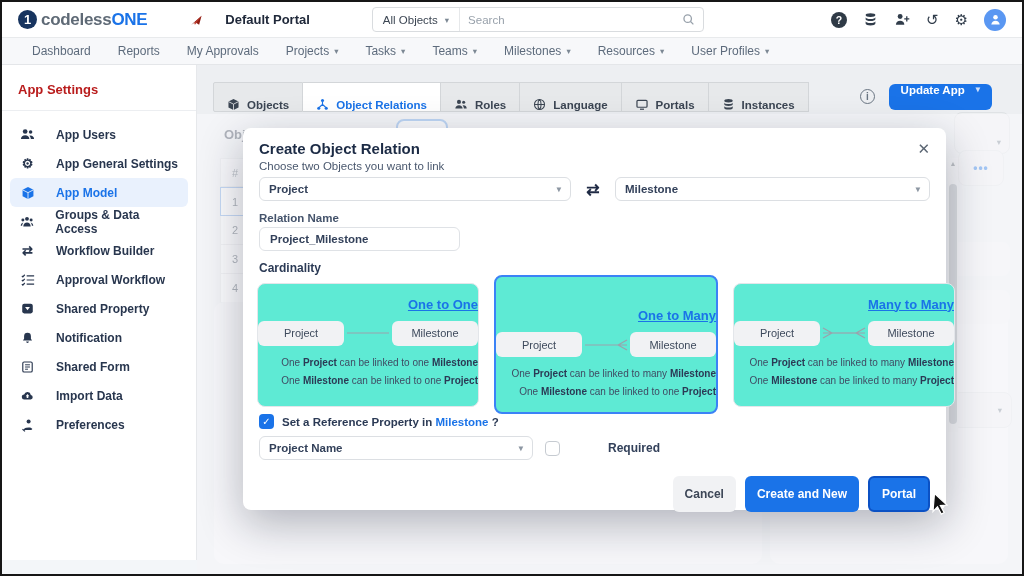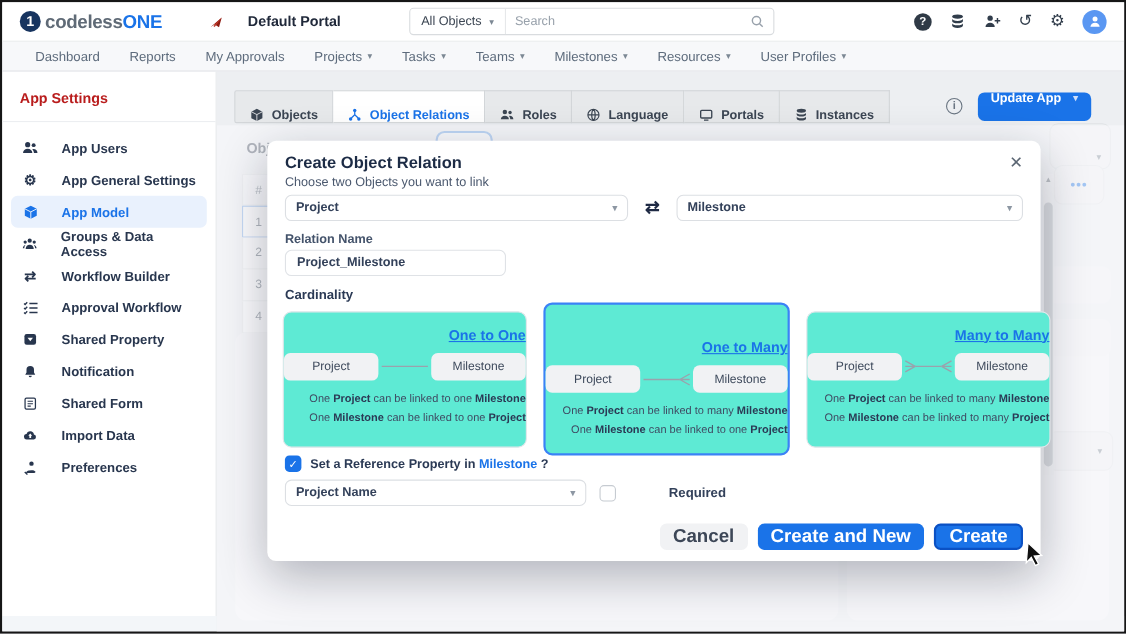--- a/index.html
+++ b/index.html
@@ -123,21 +123,21 @@
   .ref-row { position:absolute; top:286px; left:16px; display:flex; align-items:center; gap:8px; }
   .checkbox-on { width:15px; height:15px; background:#1a73e8; border-radius:4px; color:#fff; font-size:10px;
     display:flex; align-items:center; justify-content:center; }
   .checkbox-off { width:15px; height:15px; background:#fff; border:1.4px solid #c6cbd1; border-radius:4px; }
   .ref-label { font-size:11.5px; font-weight:700; color:#2b3a55; }
   .ref-label .obj { color:#1a73e8; }
   .prop-row { position:absolute; top:308px; left:16px; display:flex; align-items:center; gap:12px; }
   .prop-row .select { width:274px; }
   .req-label { font-size:12px; font-weight:600; color:#33415a;margin-left:36px; }
   .footer { position:absolute; top:348px; right:16px; display:flex; gap:9px; }
-  .btn { height:24px; border-radius:6px; font-size:17px; font-weight:700; display:flex; align-items:center; padding:0 12px; border:none; }
+  .btn { height:36px; border-radius:6px; font-size:12px; font-weight:700; display:flex; align-items:center; padding:0 12px; border:none; }
   .btn-light { background:#f1f2f4; color:#3d4757; }
   .btn-blue { background:#1a73e8; color:#fff; }
   .btn-create { background:#1a73e8; color:#fff; border:2px solid #0b51c4; }
   .cursor { position:absolute; left:929px; top:490px; z-index:9; }
 </style>
 </head>
 <body>
 
 <div class="header">
   <div class="logo">
@@ -511,21 +511,21 @@
       <span>Project Name</span>
       <span class="caret">▾</span>
     </div>
     <div class="checkbox-off"></div>
     <span class="req-label">Required</span>
   </div>
 
   <div class="footer">
     <button class="btn btn-light">Cancel</button>
     <button class="btn btn-blue">Create and New</button>
-    <button class="btn btn-create">Create</button>
+    <button class="btn btn-create">Portal</button>
   </div>
 </div>
 
 <div class="cursor">
   <svg width="20" height="23" viewBox="0 0 20 23">
       <path d="M3.5 1.5 16 13l-6.7.6 3.9 7-2.9 1.5-3.8-7.3L2 19.5z" fill="#111" stroke="#fff" stroke-width="1.2"></path>
     </svg>
 </div>
 
 </body></html>

